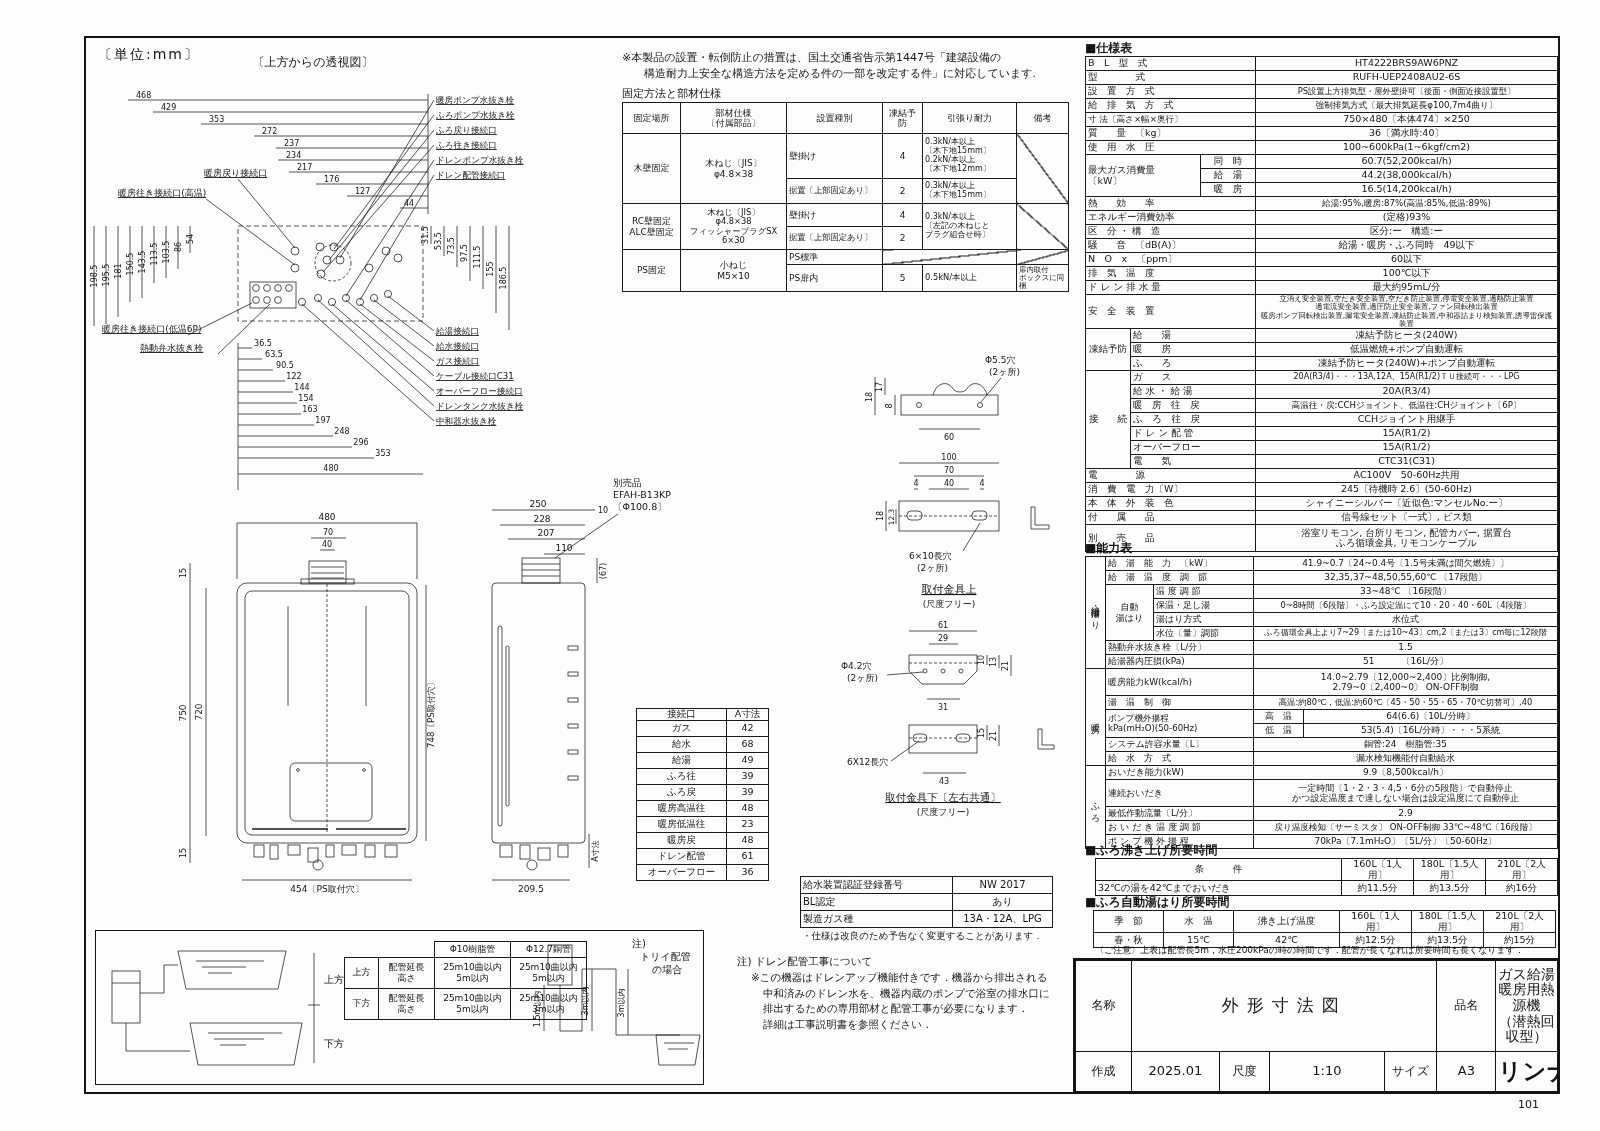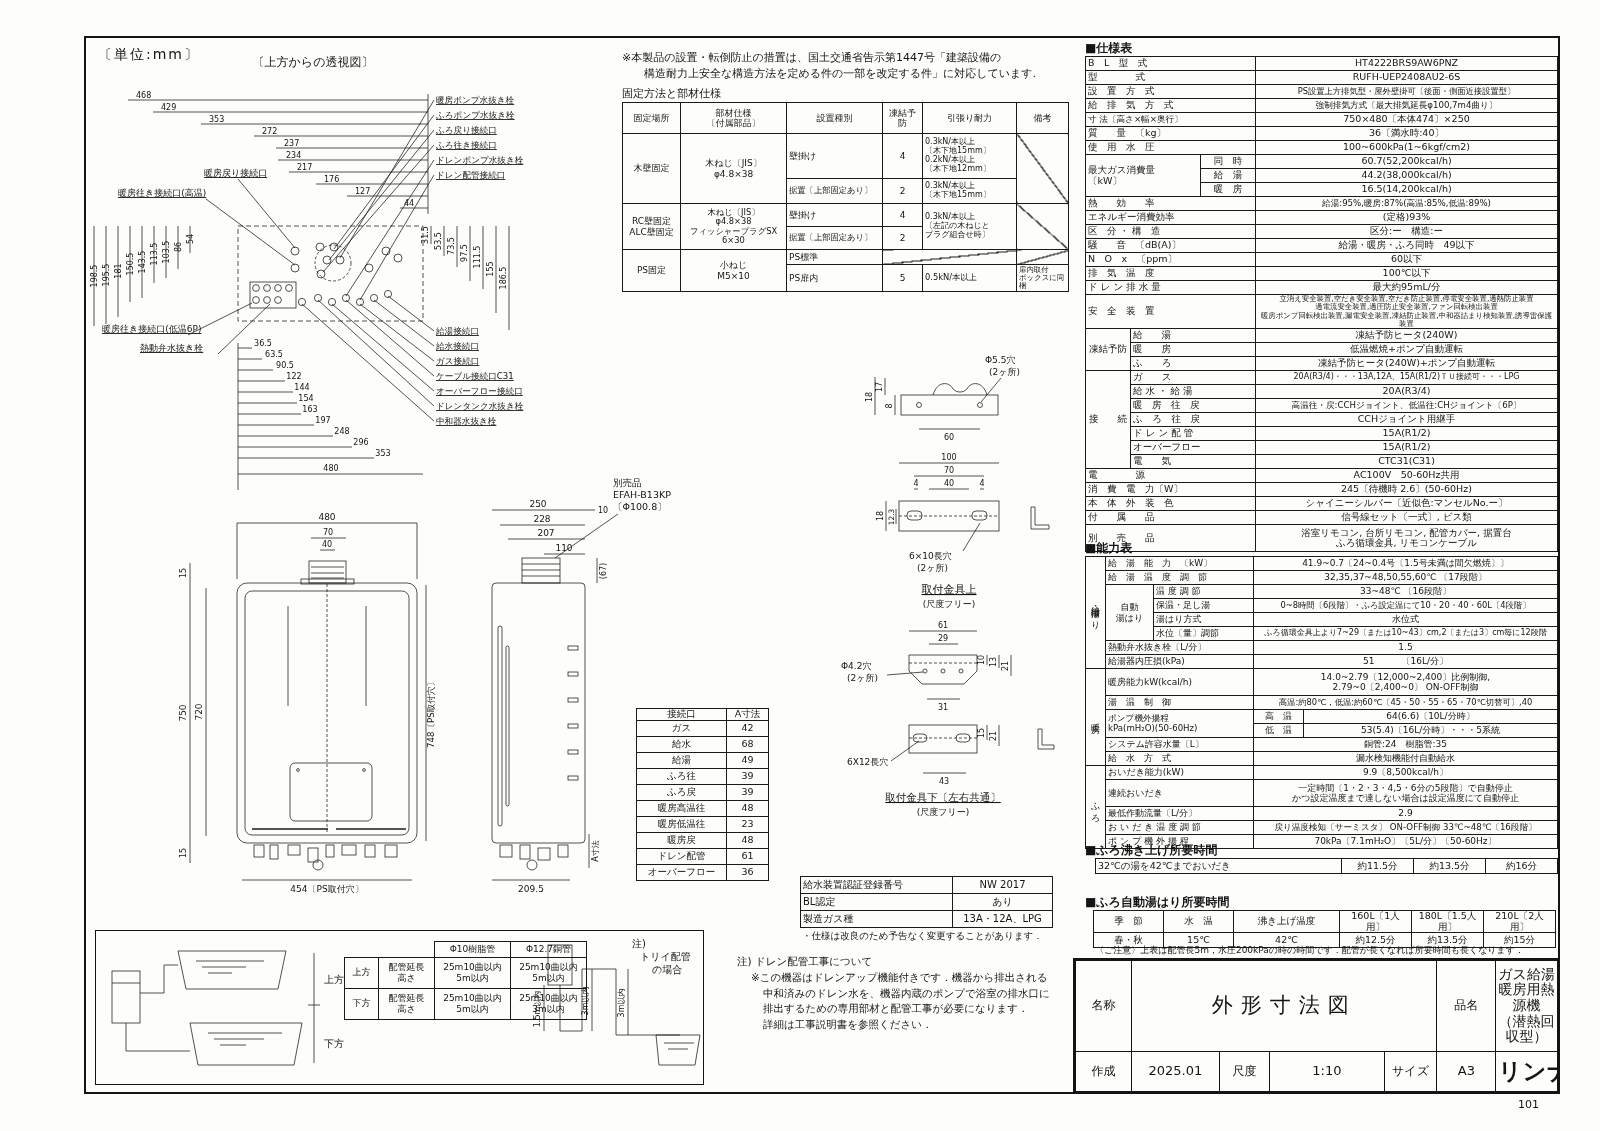--- a/index.html
+++ b/index.html
@@ -5,21 +5,21 @@
   html,body{margin:0;padding:0;background:#fdfdfb;width:1600px;height:1131px;position:relative;
     font-family:"DejaVu Sans","Liberation Sans",sans-serif;color:#141414;-webkit-font-smoothing:antialiased}
   .abs{position:absolute}
   .sheet{position:absolute;left:84px;top:36px;width:1472px;height:1054px;border:2px solid #141414}
   .tb{border-collapse:collapse;table-layout:fixed}
   .tb td{border:1px solid #1a1a1a;padding:0 2px;text-align:center;vertical-align:middle;line-height:1.12;overflow:hidden}
   .lt{text-align:left!important}
   .pre{white-space:pre-line}
   .f7{font-size:7.4px}.f8{font-size:8px}.f82{font-size:8.3px}.f85{font-size:8.6px}.f9{font-size:9px}
   .f95{font-size:9.5px}.f10{font-size:10px}.f105{font-size:10.5px}.f11{font-size:11px}.f12{font-size:12px}
-  .f13{font-size:13px}.f14{font-size:14px}.f17{font-size:21px}
+  .f13{font-size:13px}.f14{font-size:14px}.f17{font-size:17px}
   .bold{font-weight:bold}
   .vjp{writing-mode:vertical-rl;text-orientation:upright;letter-spacing:1px;padding:0 1px!important}
   .diag{background:linear-gradient(to top right,transparent calc(50% - .6px),#1a1a1a calc(50% - .6px),#1a1a1a calc(50% + .6px),transparent calc(50% + .6px))}
   .diag2{background:linear-gradient(to bottom right,transparent calc(50% - .6px),#1a1a1a calc(50% - .6px),#1a1a1a calc(50% + .6px),transparent calc(50% + .6px))}
   svg line,svg path,svg rect,svg circle,svg ellipse,svg polyline{stroke:#1a1a1a;stroke-width:.75;fill:none}
   svg .dsh{stroke-dasharray:5 3}
   svg .dsh2{stroke-dasharray:3 2}
   svg .thk{stroke-width:1.3}
   svg text{fill:#141414;stroke:none;font-family:inherit}
   svg .mid{text-anchor:middle}
@@ -857,20 +857,26 @@
 
 <div class="abs f12 bold" style="left:1085px;top:842px">■ふろ沸き上げ所要時間</div>
 <table class="tb abs f95" style="left:1095px;top:858px;width:462px">
   <colgroup>
       <col style="width:246px">
       <col style="width:72px">
       <col style="width:72px">
       <col style="width:72px">
     </colgroup>
   <tbody>
+      <tr>
+        <td style="height:14px">条　　　件</td>
+        <td>160L〔1人用〕</td>
+        <td>180L〔1.5人用〕</td>
+        <td>210L〔2人用〕</td>
+      </tr>
   <tr>
         <td class="lt" style="height:14px">32℃の湯を42℃までおいだき</td>
         <td>約11.5分</td>
         <td>約13.5分</td>
         <td>約16分</td>
       </tr>
 </tbody>
   </table>
 
 <div class="abs f12 bold" style="left:1085px;top:894px">■ふろ自動湯はり所要時間</div>

